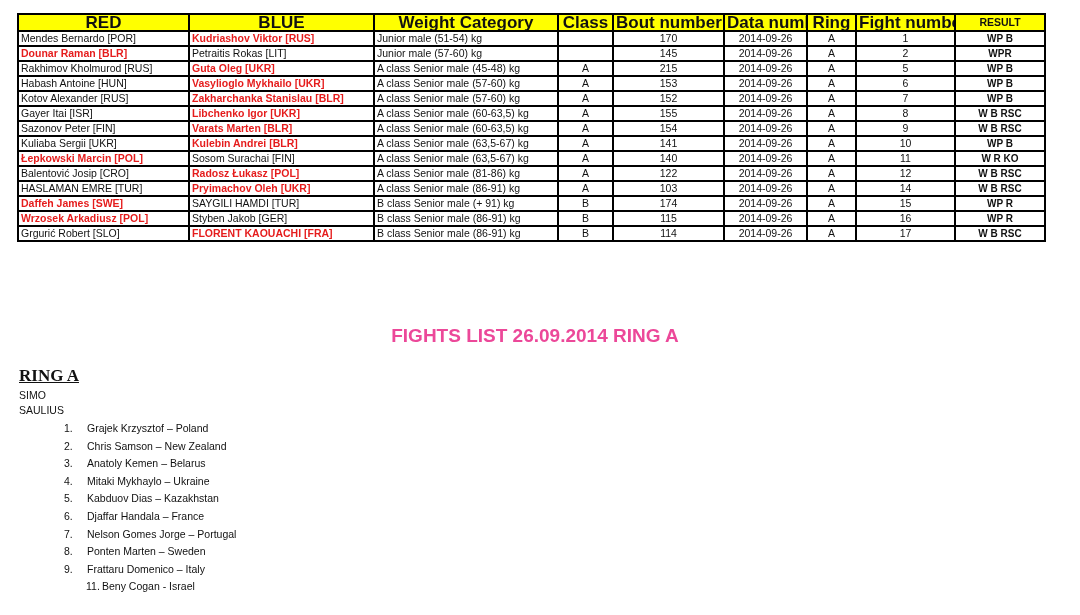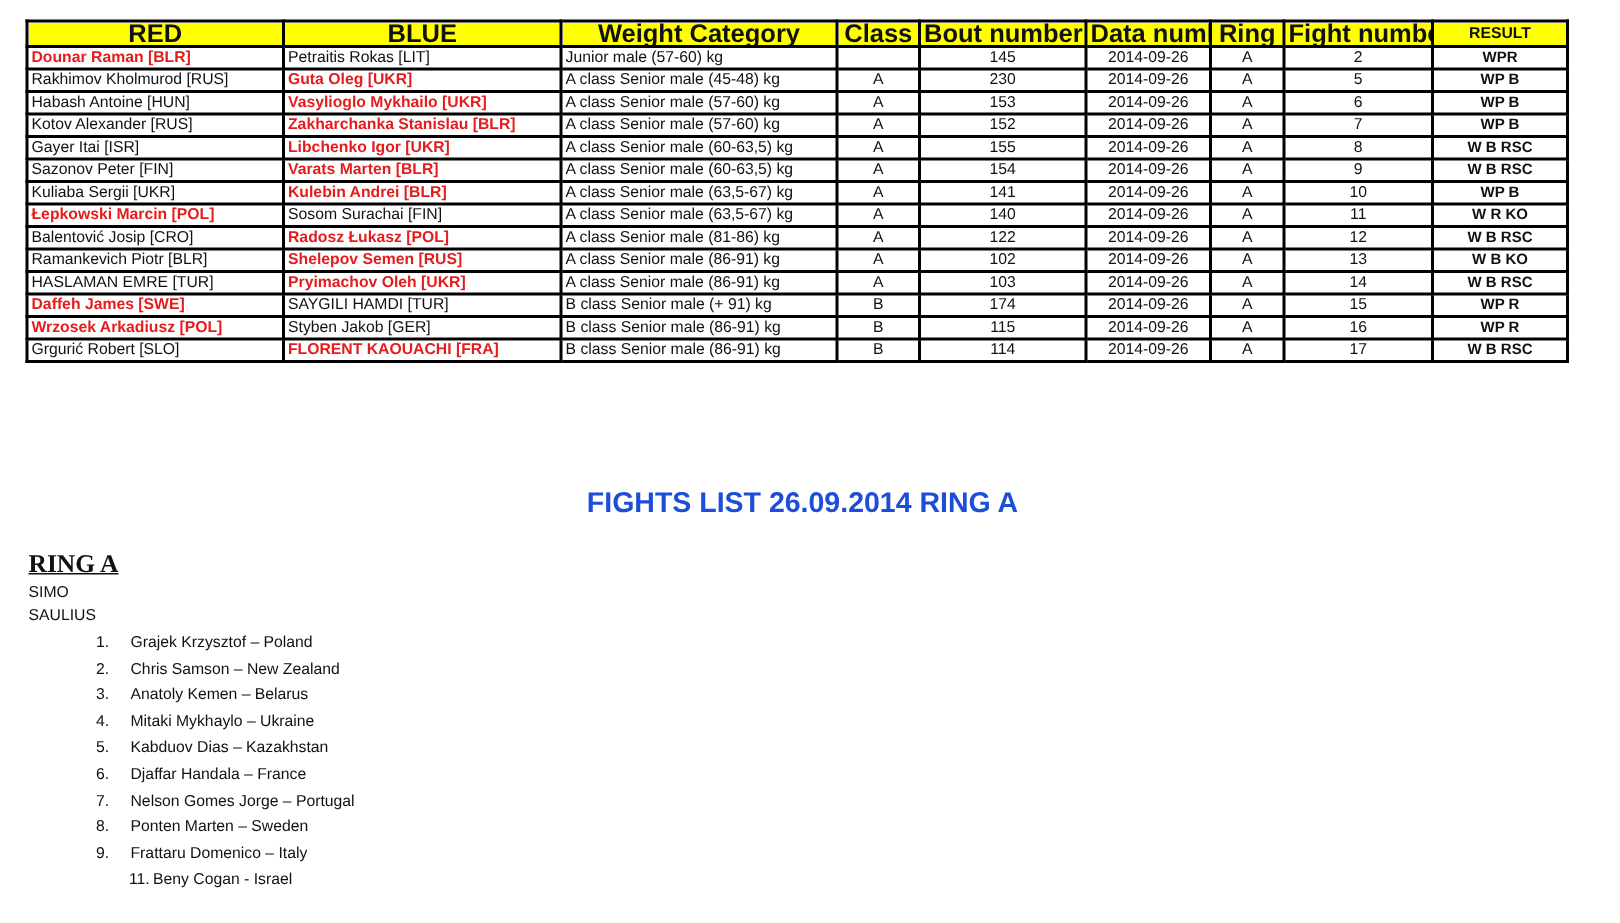--- a/index.html
+++ b/index.html
@@ -32,21 +32,21 @@
     line-height: 15px;
   }
   table.fights td.left { text-align: left; }
   table.fights td.center { text-align: center; }
   table.fights td.red { color: #e51c1c; font-weight: bold; }
   table.fights td.result { font-weight: bold; text-align: center; font-size: 10px; }
   .page-title {
     position: absolute; left: 0; width: 1070px; top: 325px;
     text-align: center;
     font-weight: bold; font-size: 19px;
-    color: #1d4ed8;
+    color: #ec4899;
   }
   .ring-heading {
     position: absolute; left: 19px; top: 366px;
     font-family: "Liberation Serif", "DejaVu Serif", serif;
     font-weight: bold; font-size: 17px; text-decoration: underline;
   }
   .judge {
     position: absolute; left: 19px;
     font-size: 10.5px;
   }
@@ -86,36 +86,47 @@
       <th>Class</th>
       <th>Bout number</th>
       <th>Data number</th>
       <th>Ring</th>
       <th>Fight number</th>
       <th style="font-size:10.5px">RESULT</th>
     </tr>
   </thead>
   <tbody id="rows">
       <tr>
+        <td class="left">Mendes Bernardo [POR]</td>
+        <td class="left red">Kudriashov Viktor [RUS]</td>
+        <td class="left">Junior male (51-54) kg</td>
+        <td class="center"></td>
+        <td class="center">170</td>
+        <td class="center">2014-09-26</td>
+        <td class="center">A</td>
+        <td class="center">1</td>
+        <td class="result">WP B</td>
+      </tr>
+      <tr>
         <td class="left red">Dounar Raman [BLR]</td>
         <td class="left">Petraitis Rokas [LIT]</td>
         <td class="left">Junior male (57-60) kg</td>
         <td class="center"></td>
         <td class="center">145</td>
         <td class="center">2014-09-26</td>
         <td class="center">A</td>
         <td class="center">2</td>
         <td class="result">WPR</td>
       </tr>
       <tr>
         <td class="left">Rakhimov Kholmurod [RUS]</td>
         <td class="left red">Guta Oleg [UKR]</td>
         <td class="left">A class Senior male (45-48) kg</td>
         <td class="center">A</td>
-        <td class="center">230</td>
+        <td class="center">215</td>
         <td class="center">2014-09-26</td>
         <td class="center">A</td>
         <td class="center">5</td>
         <td class="result">WP B</td>
       </tr>
       <tr>
         <td class="left">Habash Antoine [HUN]</td>
         <td class="left red">Vasylioglo Mykhailo [UKR]</td>
         <td class="left">A class Senior male (57-60) kg</td>
         <td class="center">A</td>
@@ -183,31 +194,20 @@
       <tr>
         <td class="left">Balentović Josip [CRO]</td>
         <td class="left red">Radosz Łukasz [POL]</td>
         <td class="left">A class Senior male (81-86) kg</td>
         <td class="center">A</td>
         <td class="center">122</td>
         <td class="center">2014-09-26</td>
         <td class="center">A</td>
         <td class="center">12</td>
         <td class="result">W B RSC</td>
-      </tr>
-      <tr>
-        <td class="left">Ramankevich Piotr [BLR]</td>
-        <td class="left red">Shelepov Semen [RUS]</td>
-        <td class="left">A class Senior male (86-91) kg</td>
-        <td class="center">A</td>
-        <td class="center">102</td>
-        <td class="center">2014-09-26</td>
-        <td class="center">A</td>
-        <td class="center">13</td>
-        <td class="result">W B KO</td>
       </tr>
       <tr>
         <td class="left">HASLAMAN EMRE [TUR]</td>
         <td class="left red">Pryimachov Oleh [UKR]</td>
         <td class="left">A class Senior male (86-91) kg</td>
         <td class="center">A</td>
         <td class="center">103</td>
         <td class="center">2014-09-26</td>
         <td class="center">A</td>
         <td class="center">14</td>

